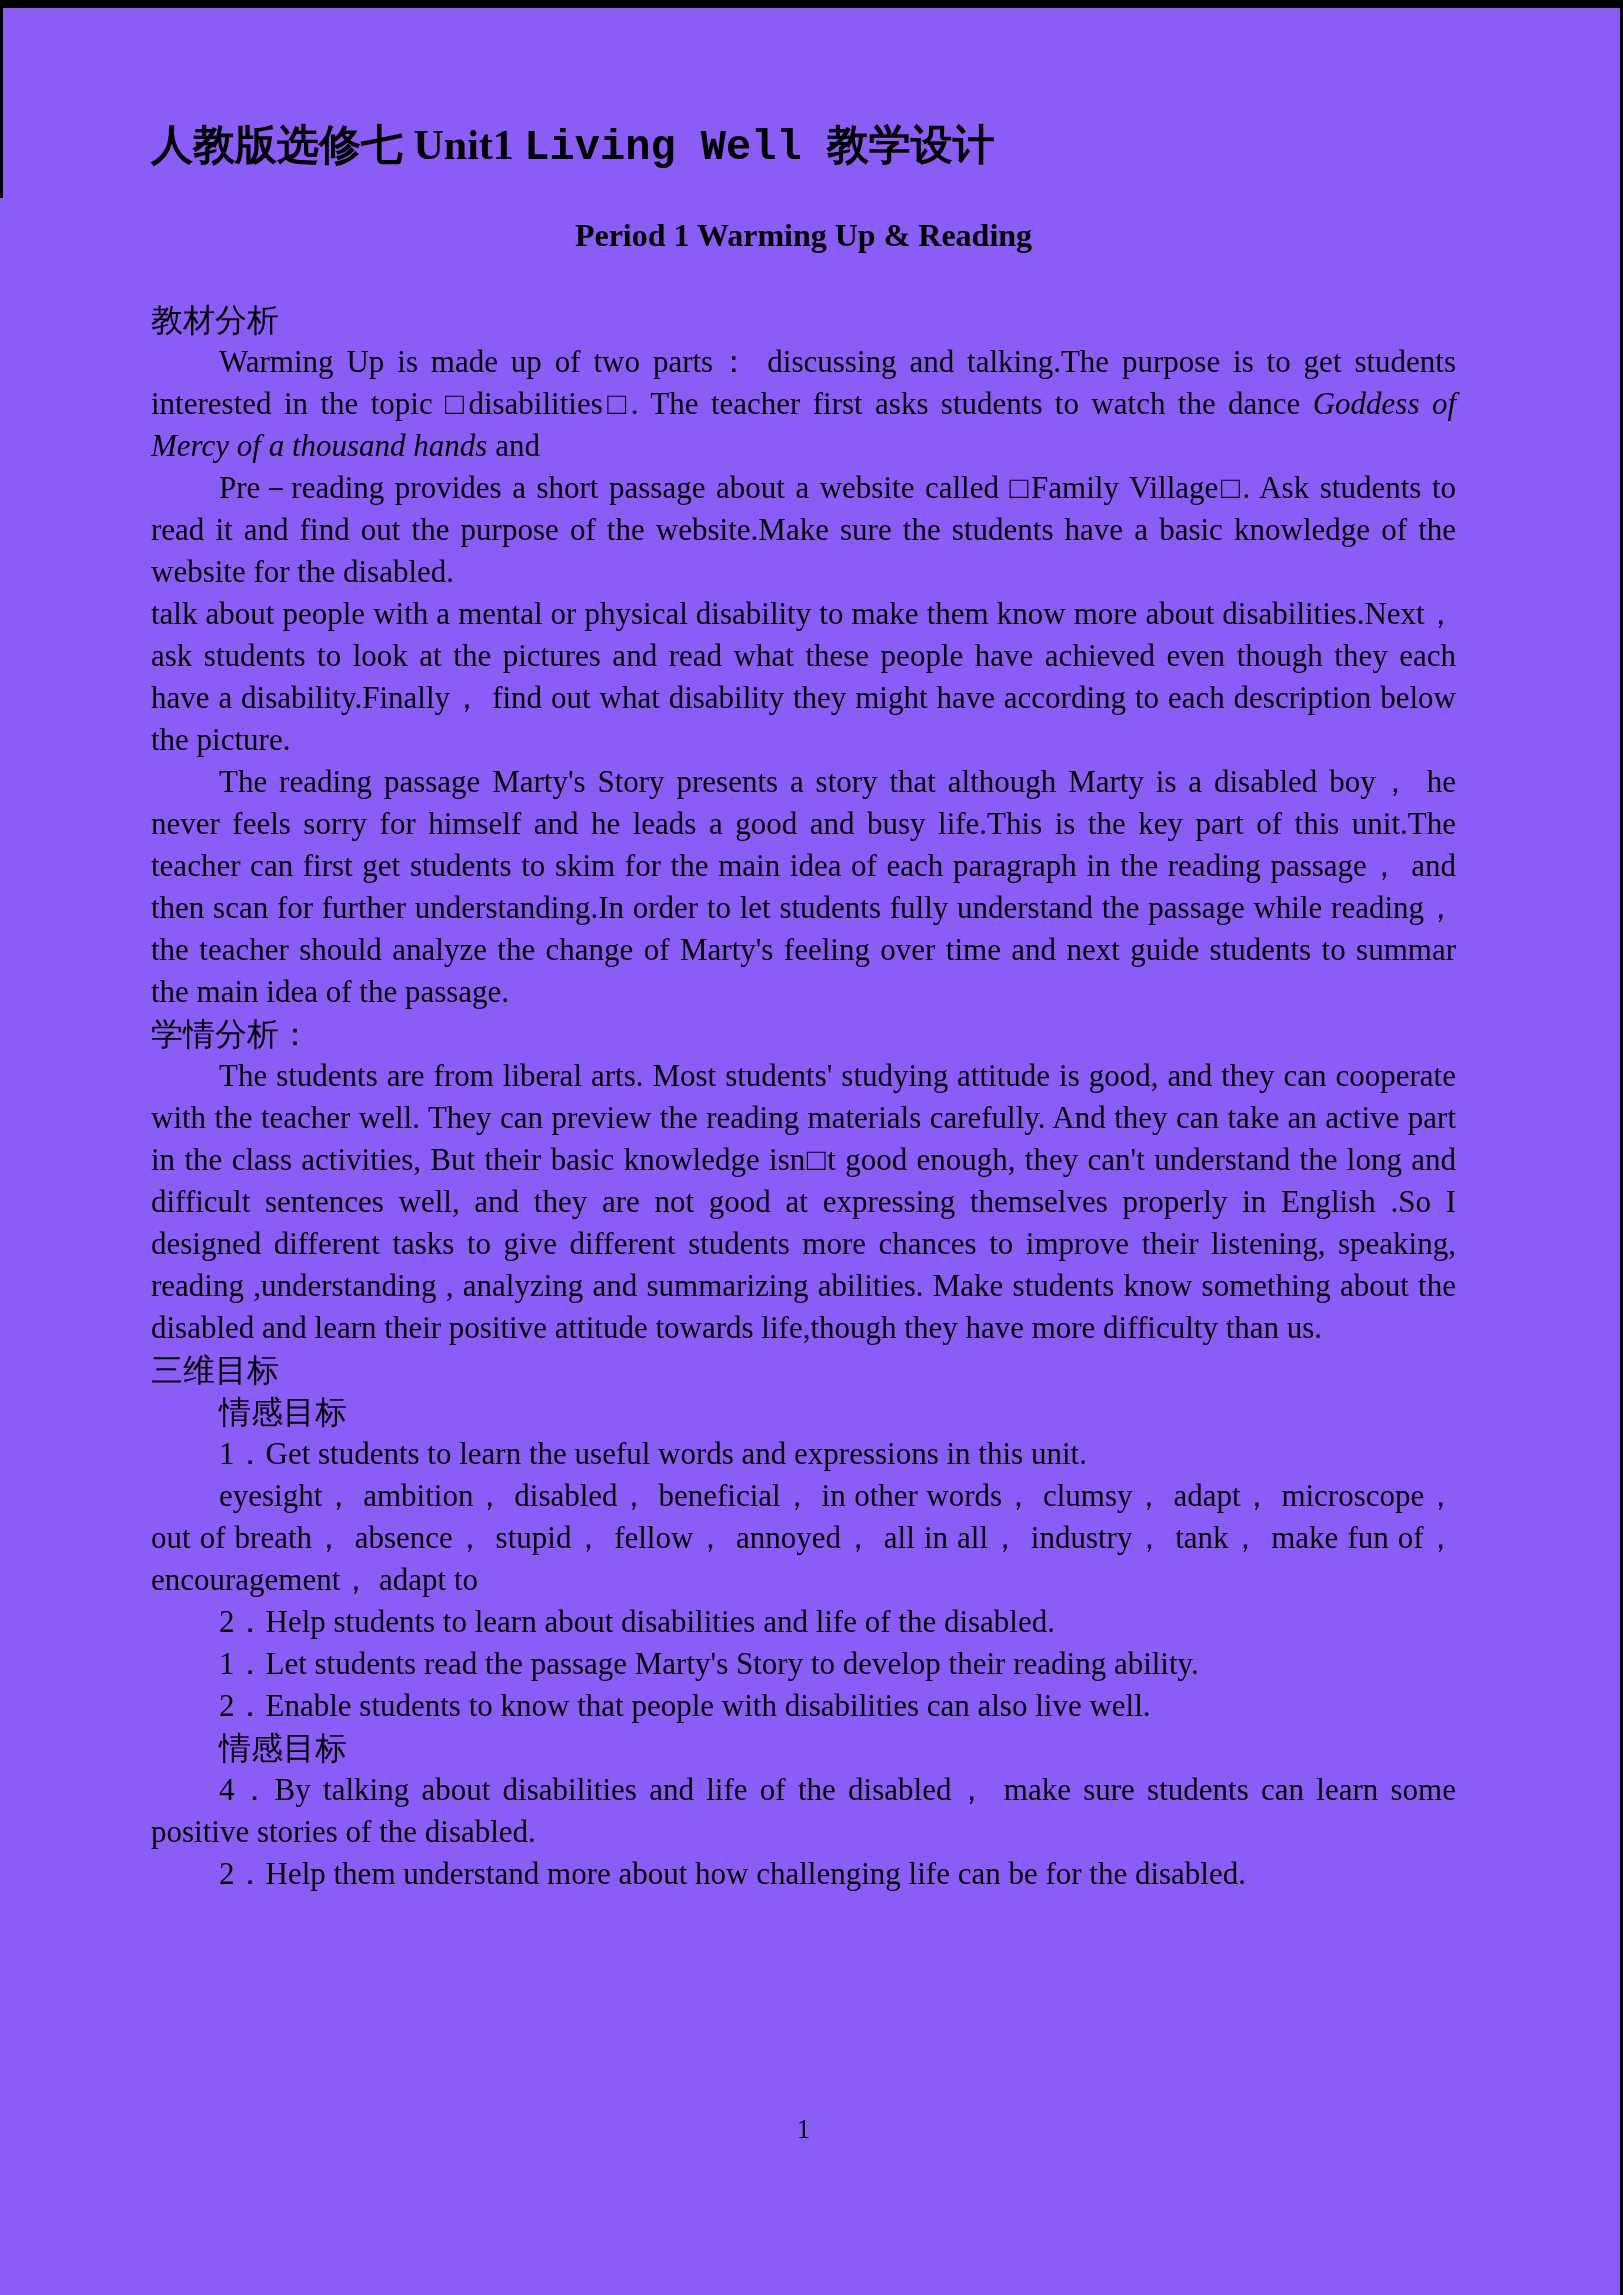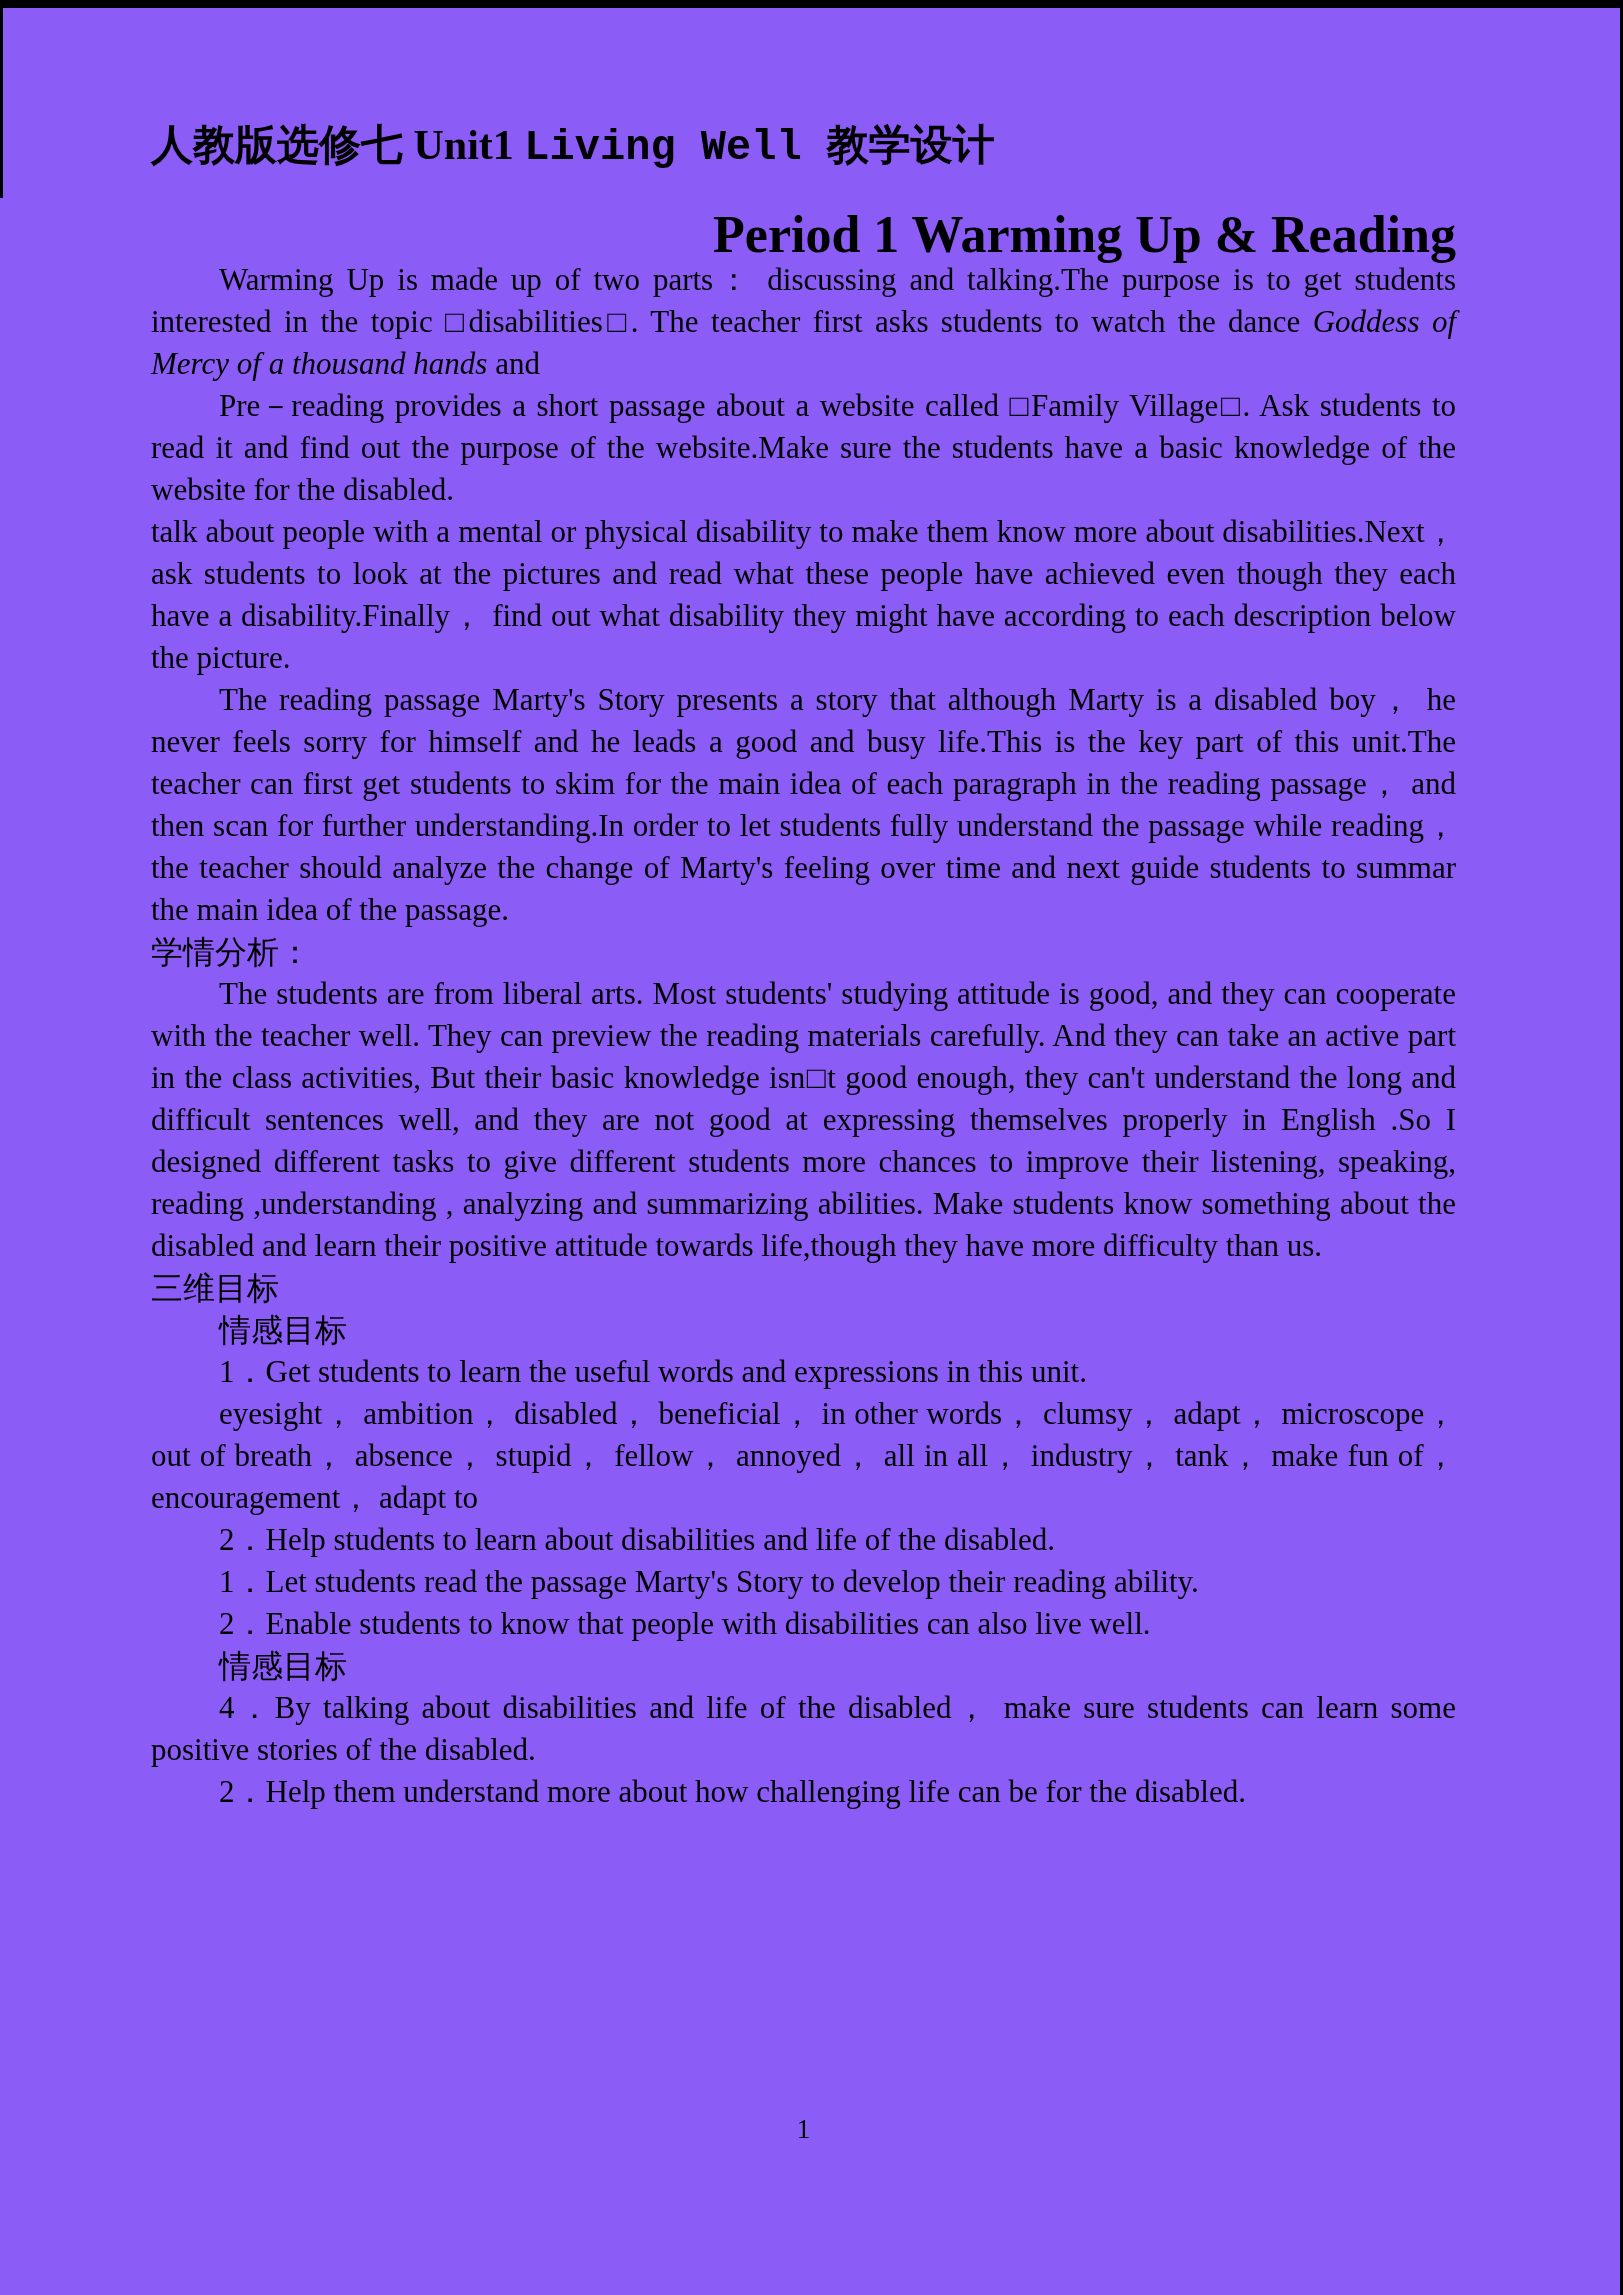--- a/index.html
+++ b/index.html
@@ -37,24 +37,24 @@
     line-height: 56px;
     font-weight: bold;
     text-align: left;
     white-space: nowrap;
   }
   .doc-title .t-cjk { font-family: "Liberation Serif", "DejaVu Sans", serif; }
   .doc-title .t-serif { font-family: "Liberation Serif", serif; }
   .doc-title .t-mono { font-family: "Liberation Mono", "DejaVu Sans Mono", monospace; font-weight: bold; }
   .subtitle {
     margin: 35px 0 0 0;
-    font-size: 52px;
+    font-size: 32px;
     line-height: 48px;
     font-weight: bold;
-    text-align: right;
+    text-align: center;
   }
   .sec-heading {
     margin: 0;
     font-size: 32px;
     line-height: 42px;
     font-weight: normal;
     font-family: "Liberation Serif", "DejaVu Sans", serif;
   }
   .sec-heading.first { margin-top: 40px; }
   .sub-heading {
@@ -89,20 +89,21 @@
   <div class="edge-top"></div>
   <div class="edge-left"></div>
   <div class="edge-right"></div>
 
   <div class="content">
 
     <h1 class="doc-title"><span class="t-cjk">人教版选修七 </span><span class="t-serif">Unit1 </span><span class="t-mono">Living Well </span><span class="t-cjk">教学设计</span></h1>
 
     <h2 class="subtitle">Period 1 Warming Up &amp; Reading</h2>
 
+    <h3 class="sec-heading first">教材分析</h3>
 
     <p class="bp indent"><span>Warming Up is made up of two parts： discussing and talking.The purpose is to get students interested in the topic □disabilities□.  The teacher first asks students to watch the dance </span><span class="italic">Goddess of Mercy of a thousand hands</span><span> and</span></p>
 
     <p class="bp indent">Pre－reading provides a short passage about a website called □Family Village□.  Ask students to read it and find out the purpose of the website.Make sure the students have a basic knowledge of the website for the disabled.</p>
 
     <p class="bp">talk about people with a mental or physical disability to make them know more about disabilities.Next， ask students to look at the pictures and read what these people have achieved even though they each have a disability.Finally， find out what disability they might have according to each description below the picture.</p>
 
     <p class="bp indent">The reading passage Marty's Story presents a story that although Marty is a disabled boy， he never feels sorry for himself and he leads a good and busy life.This is the key part of this unit.The teacher can first get students to skim for the main idea of each paragraph in the reading passage， and then scan for further understanding.In order to let students fully understand the passage while reading， the teacher should analyze the change of Marty's feeling over time and next guide students to summar the main idea of the passage.</p>
 
 

